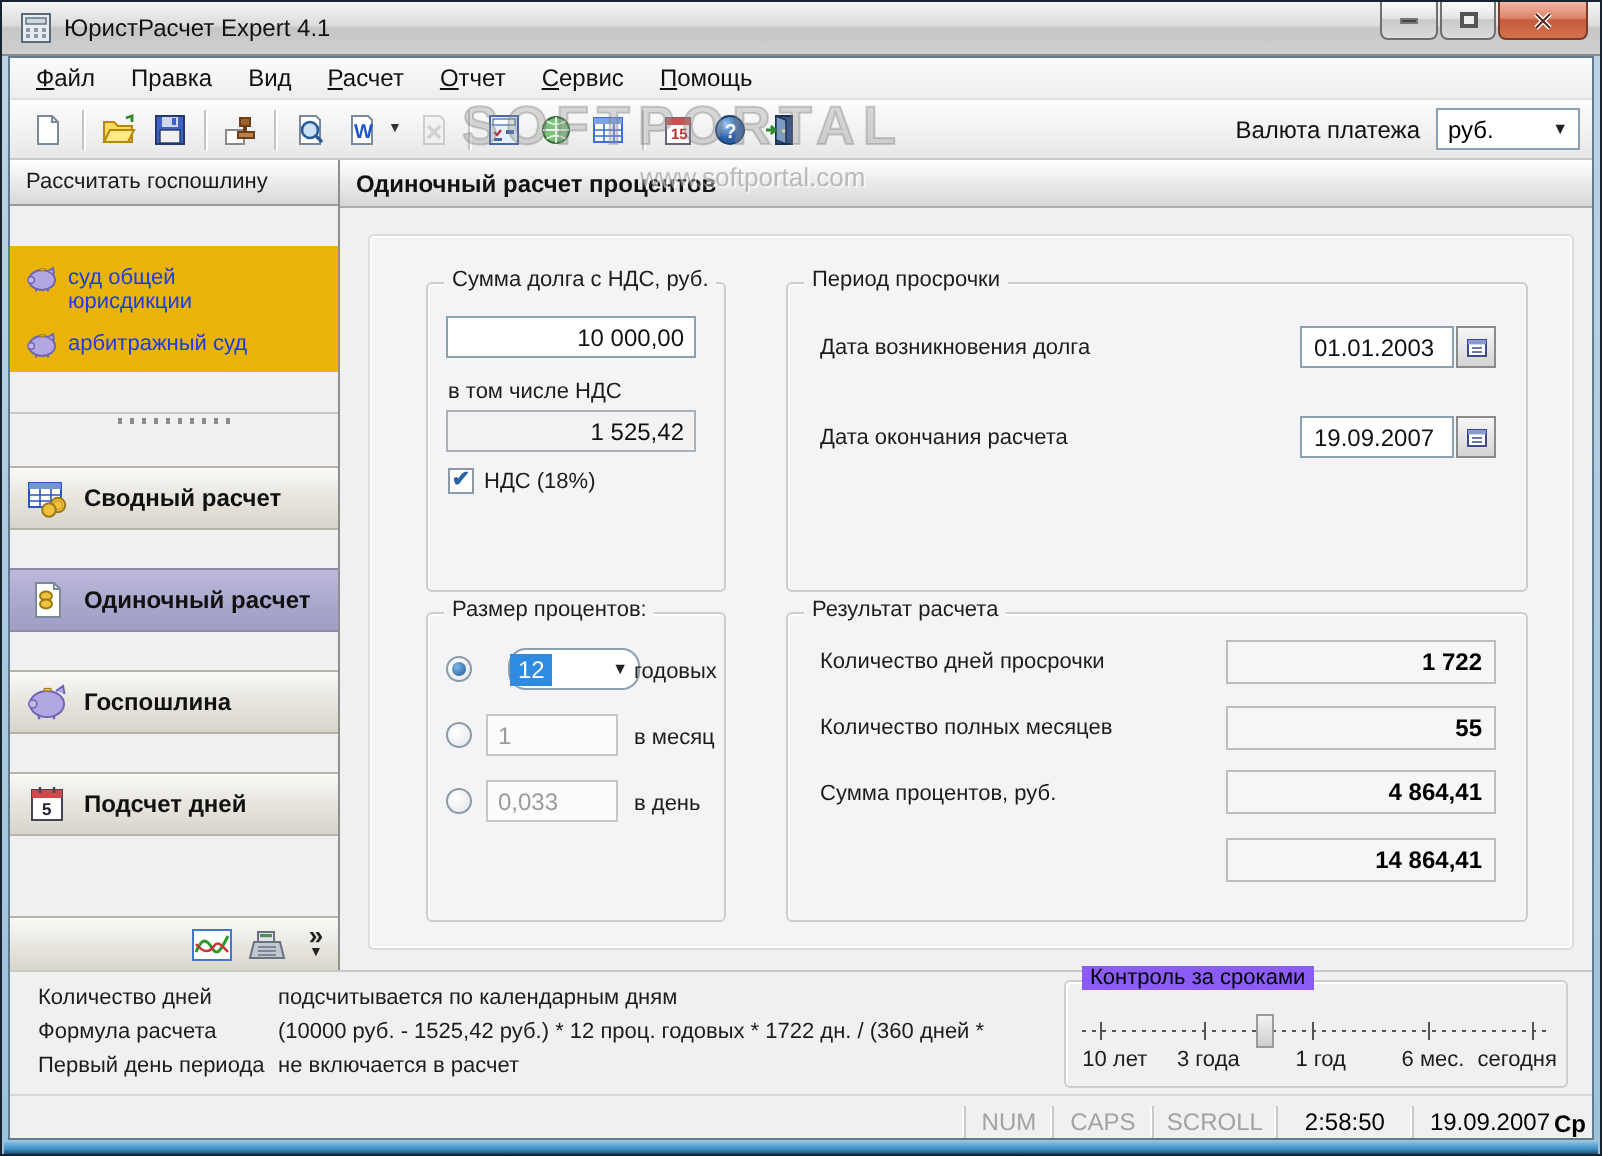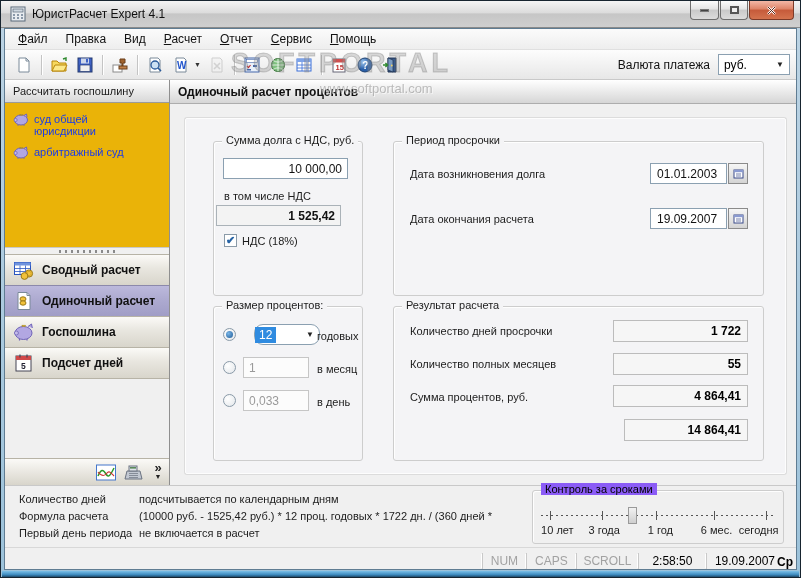--- a/index.html
+++ b/index.html
@@ -49,21 +49,21 @@
   .combo.currency { width:72px; padding-left:5px; font-size:12px; }
   .combo .arr { margin-left:auto; font-size:8px; color:#222; padding:0 5px; }
   .wm-toolbar { position:absolute; left:226px; top:-2px; font-size:27px; font-weight:bold;
     letter-spacing:4px; color:rgba(150,150,150,.35); -webkit-text-stroke:1px rgba(120,120,120,.35);
     pointer-events:none; }
 
   
   .content { flex:1 1 auto; display:flex; overflow:hidden; }
 
   
-  .sidebar { width:165px; flex:0 0 auto; border-right:1px solid #8f8f8f; display:flex; flex-direction:column; background:#f0f0f0; }
+  .sidebar { width:165px; flex:0 0 auto; border-right:1px solid #8f8f8f; display:flex; flex-direction:column; background:#f0f0f0;gap:20px; }
   .side-header { height:23px; background:linear-gradient(180deg,#ffffff,#d8d8d8);
     border-bottom:1px solid #9b9b9b; font-size:11px; color:#1a1a1a; display:flex; align-items:center; padding-left:8px; flex:0 0 auto;}
   .tree { flex:1 1 auto; background:#eab308; padding:10px 4px 0 8px; overflow:hidden; }
   .tree-item { display:flex; font-size:11px; color:#1b3ce8; margin-bottom:9px; cursor:pointer; }
   .tree-item svg { flex:0 0 auto; margin-right:5px; margin-top:-1px;}
   .splitter { height:8px; display:flex; align-items:center; justify-content:center; border-top:1px solid #c9c9c9; }
   .splitter .dots { width:56px; height:3px;
     background:repeating-linear-gradient(90deg,#8a8a8a 0 2px,transparent 2px 6px); }
   .navbtn { height:32px; border-top:1px solid #b7b3a6; border-bottom:1px solid #b7b3a6; margin-top:-1px;
     background:linear-gradient(180deg,#fbfaf7 0,#e8e6df 45%,#d8d5cb 100%);
@@ -397,21 +397,21 @@
         </div>
         <div class="main-body">
           <div class="panel">
 
             <div class="group" style="left:27px; top:22px; width:150px; height:155px;">
               <span class="legend">Сумма долга с НДС, руб.</span>
               <div class="tbox num" style="position:absolute; left:9px; top:16px; width:125px;">
                 <span>10 000,00</span>
               </div>
               <span class="lbl" style="position:absolute; left:10px; top:48px;">в том числе НДС</span>
-              <div class="tbox num ro" style="position:absolute; left:2px; top:63px; width:125px;font-weight:bold;">
+              <div class="tbox num ro" style="position:absolute; left:9px; top:63px; width:125px;">
                 <span>1 525,42</span>
               </div>
               <div style="position:absolute; left:10px; top:92px; display:flex; align-items:center;">
                 <span class="check">✔</span>
                 <span class="lbl" style="margin-left:5px;">НДС (18%)</span>
               </div>
             </div>
 
             <div class="group" style="left:207px; top:22px; width:371px; height:155px;">
               <span class="legend">Период просрочки</span>
@@ -476,21 +476,21 @@
                   <span>1 722</span>
                 </div>
               <span class="lbl" style="position:absolute; left:16px; top:51px;">Количество полных месяцев</span>
               <div class="resfield" style="position:absolute; right:15px; top:46px; width:135px;">
                   <span>55</span>
                 </div>
               <span class="lbl" style="position:absolute; left:16px; top:84px;">Сумма процентов, руб.</span>
               <div class="resfield" style="position:absolute; right:15px; top:78px; width:135px;align-items:center;">
                   <span>4 864,41</span>
                 </div>
-              <div class="resfield" style="position:absolute; right:15px; top:112px; width:124px;padding-left:29px;">
+              <div class="resfield" style="position:absolute; right:15px; top:112px; width:135px;padding-left:29px;">
                   <span>14 864,41</span>
                 </div>
             </div>
 
           </div>
         </div>
       </div>
     </div>
 
     <div class="footer">

